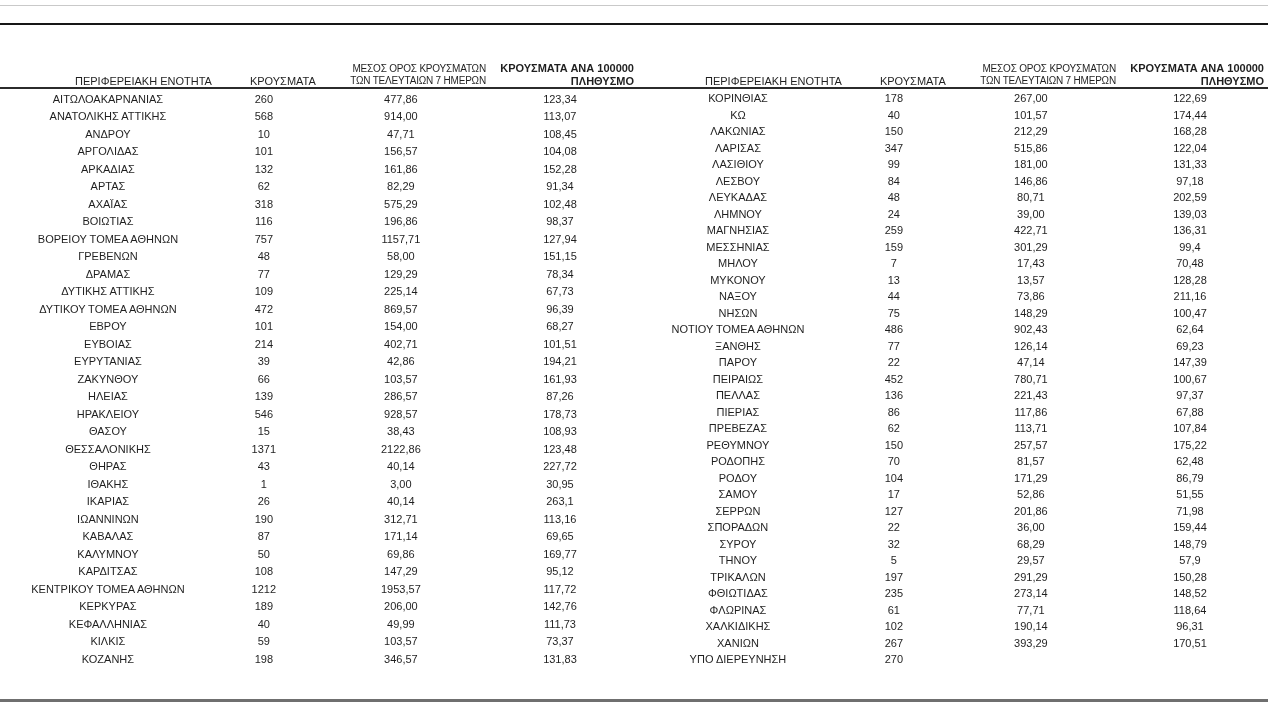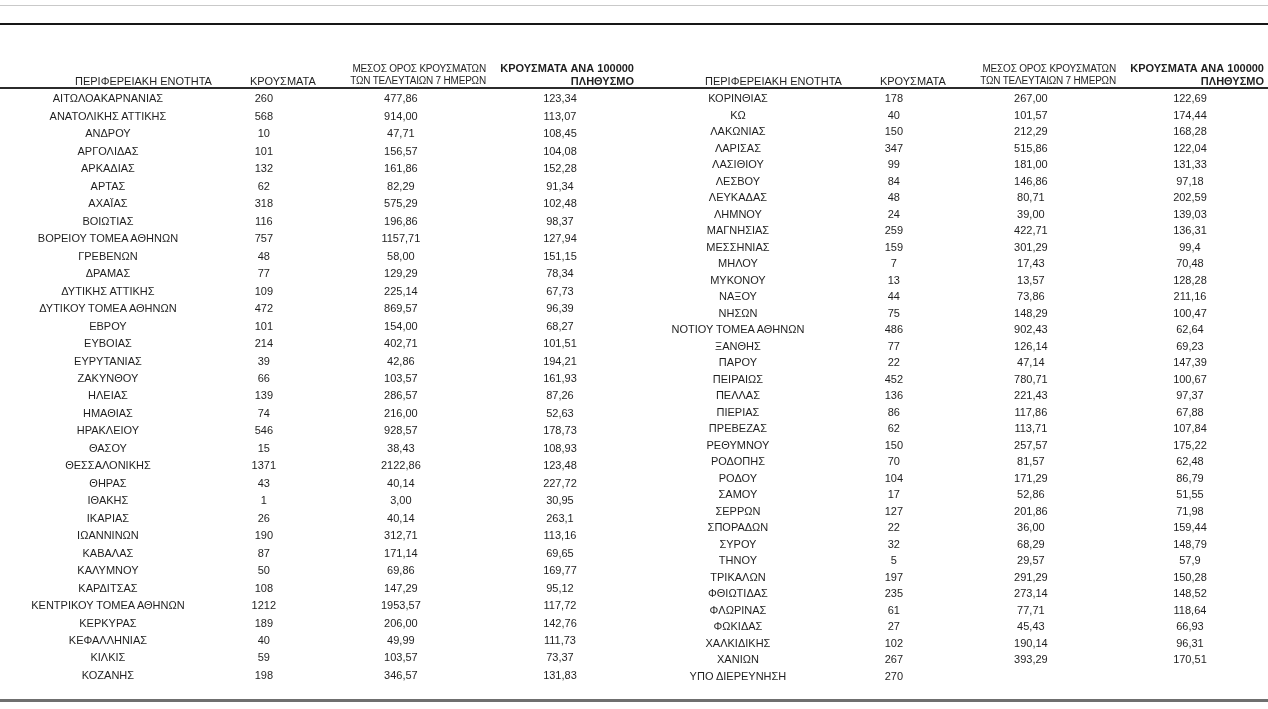--- a/index.html
+++ b/index.html
@@ -212,26 +212,20 @@
           <td>103,57</td>
           <td>161,93</td>
         </tr>
         <tr>
           <td>ΗΛΕΙΑΣ</td>
           <td>139</td>
           <td>286,57</td>
           <td>87,26</td>
         </tr>
         <tr>
-          <td>ΗΜΑΘΙΑΣ</td>
-          <td>74</td>
-          <td>216,00</td>
-          <td>52,63</td>
-        </tr>
-        <tr>
           <td>ΗΡΑΚΛΕΙΟΥ</td>
           <td>546</td>
           <td>928,57</td>
           <td>178,73</td>
         </tr>
         <tr>
           <td>ΘΑΣΟΥ</td>
           <td>15</td>
           <td>38,43</td>
           <td>108,93</td>
@@ -527,26 +521,20 @@
           <td>273,14</td>
           <td>148,52</td>
         </tr>
         <tr>
           <td>ΦΛΩΡΙΝΑΣ</td>
           <td>61</td>
           <td>77,71</td>
           <td>118,64</td>
         </tr>
         <tr>
-          <td>ΦΩΚΙΔΑΣ</td>
-          <td>27</td>
-          <td>45,43</td>
-          <td>66,93</td>
-        </tr>
-        <tr>
           <td>ΧΑΛΚΙΔΙΚΗΣ</td>
           <td>102</td>
           <td>190,14</td>
           <td>96,31</td>
         </tr>
         <tr>
           <td>ΧΑΝΙΩΝ</td>
           <td>267</td>
           <td>393,29</td>
           <td>170,51</td>

